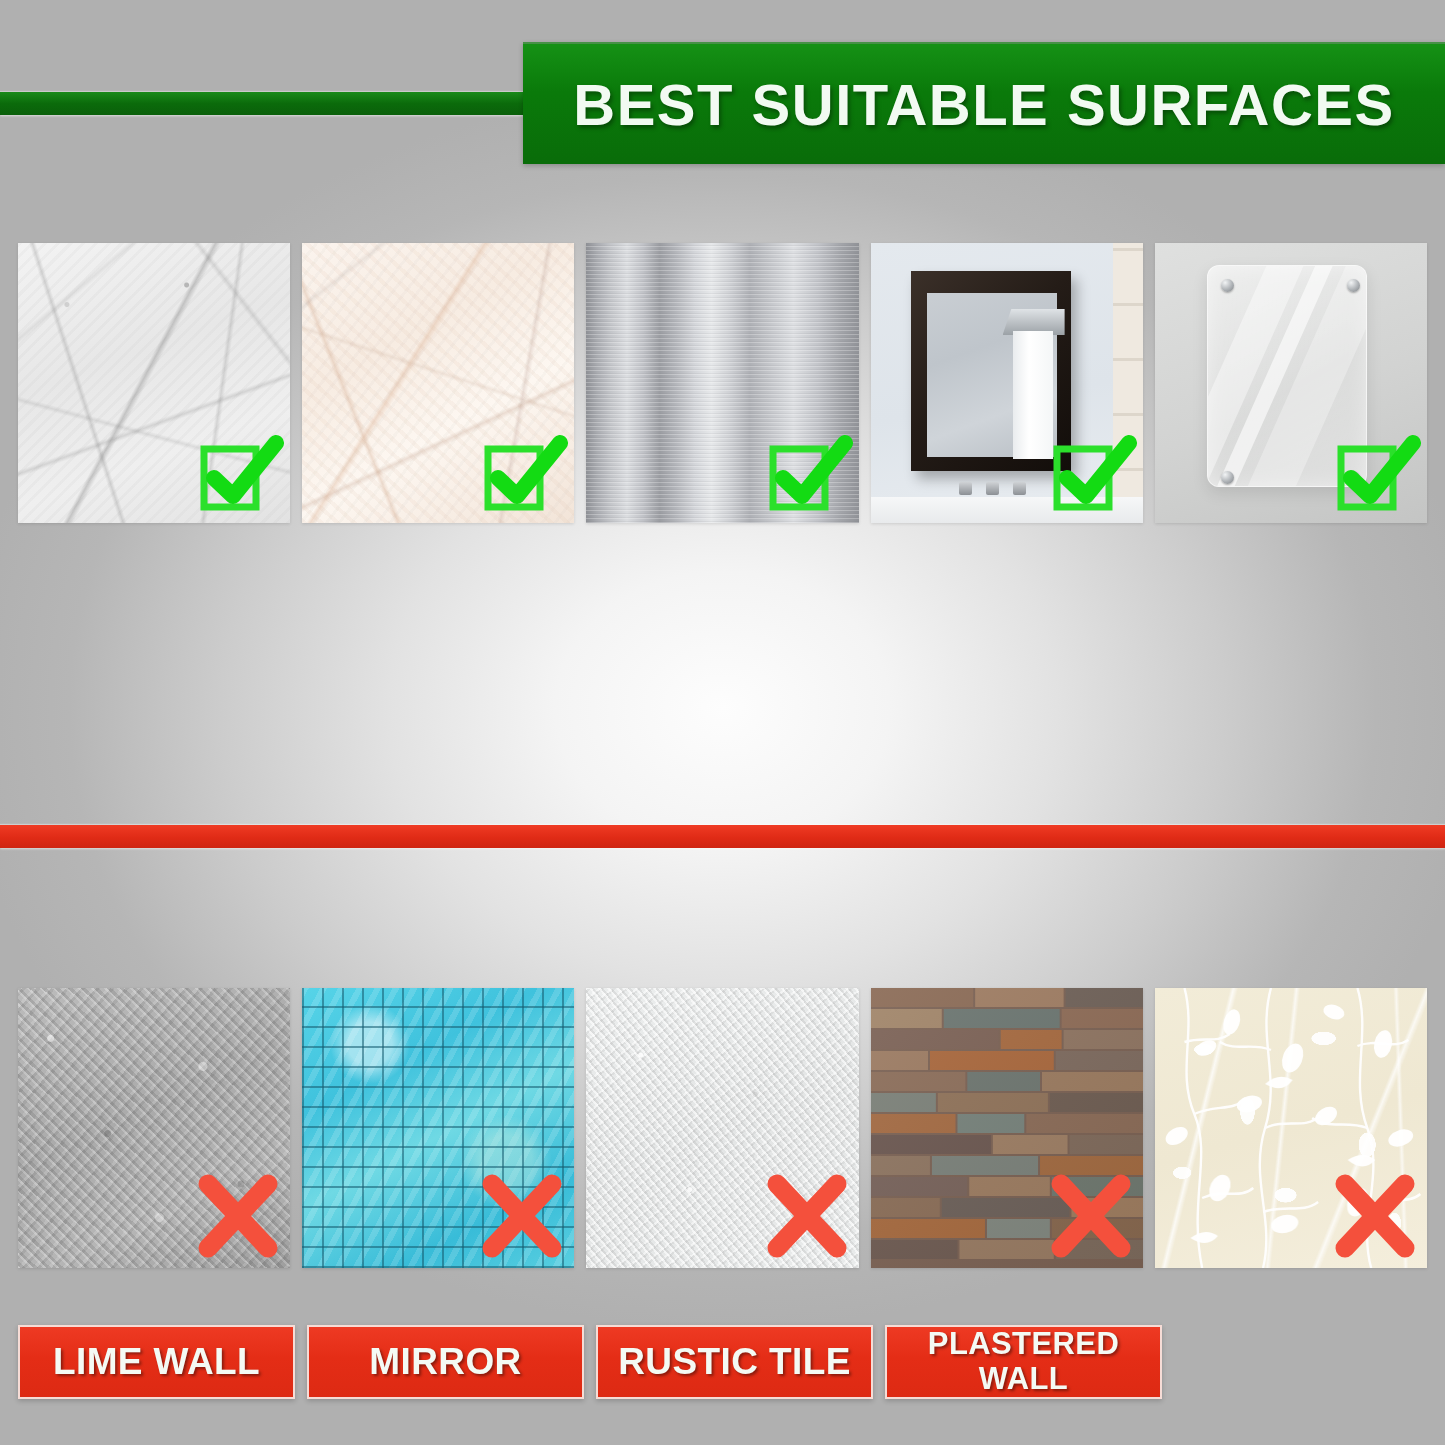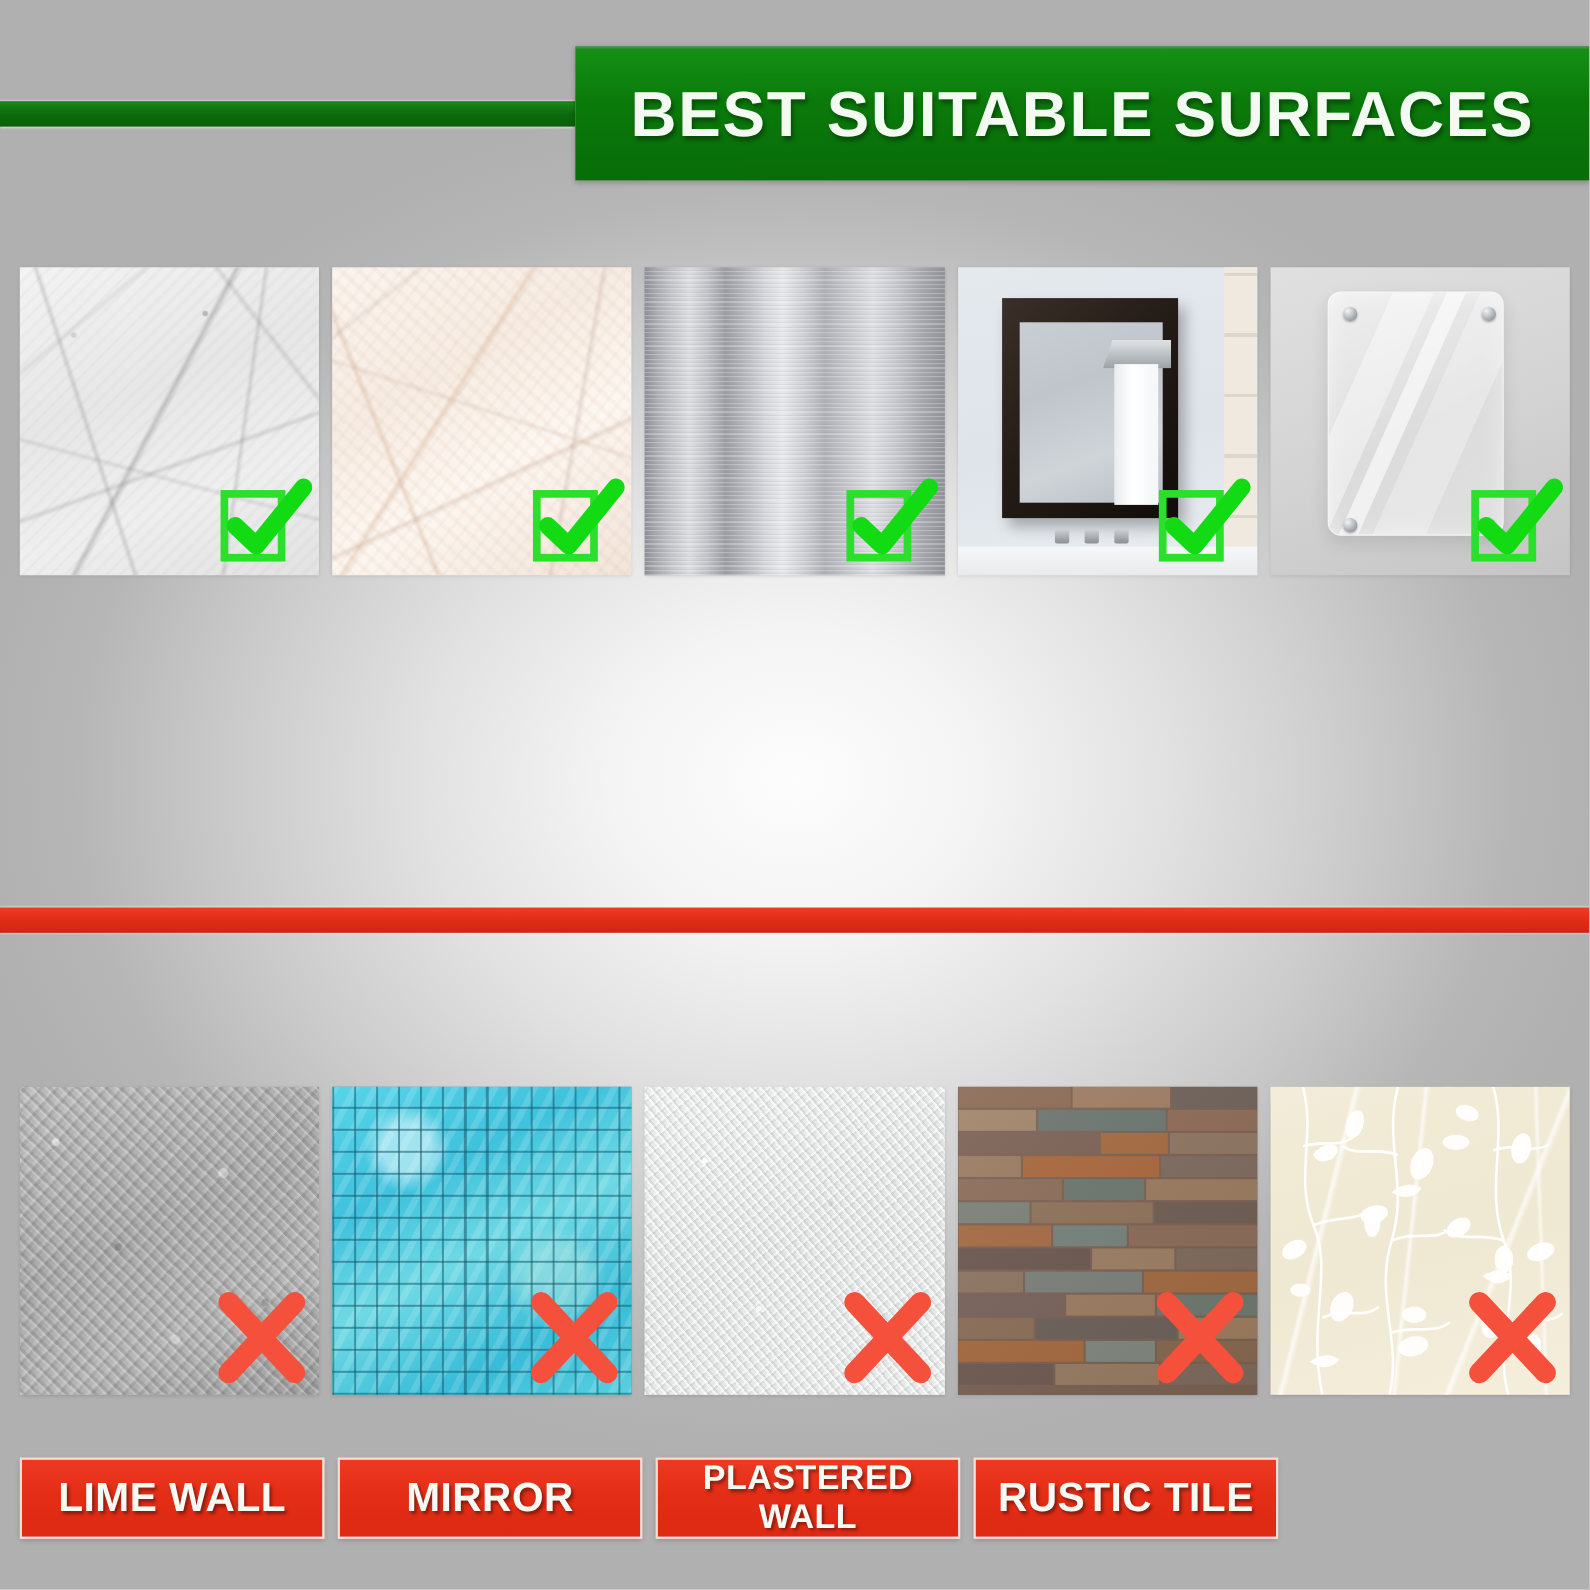--- a/index.html
+++ b/index.html
@@ -503,22 +503,22 @@
     </div>
   </div>
 
   <div class="labels bottom">
     <div class="label-chip red">
       <span>LIME WALL</span>
     </div>
     <div class="label-chip red">
       <span>MIRROR</span>
     </div>
+    <div class="label-chip red">
+      <span>RUSTIC TILE</span>
+    </div>
     <div class="label-chip red two-line">
       <span>PLASTERED
 WALL</span>
     </div>
-    <div class="label-chip red">
-      <span>RUSTIC TILE</span>
-    </div>
   </div>
 
 </div>
 
 </body></html>

